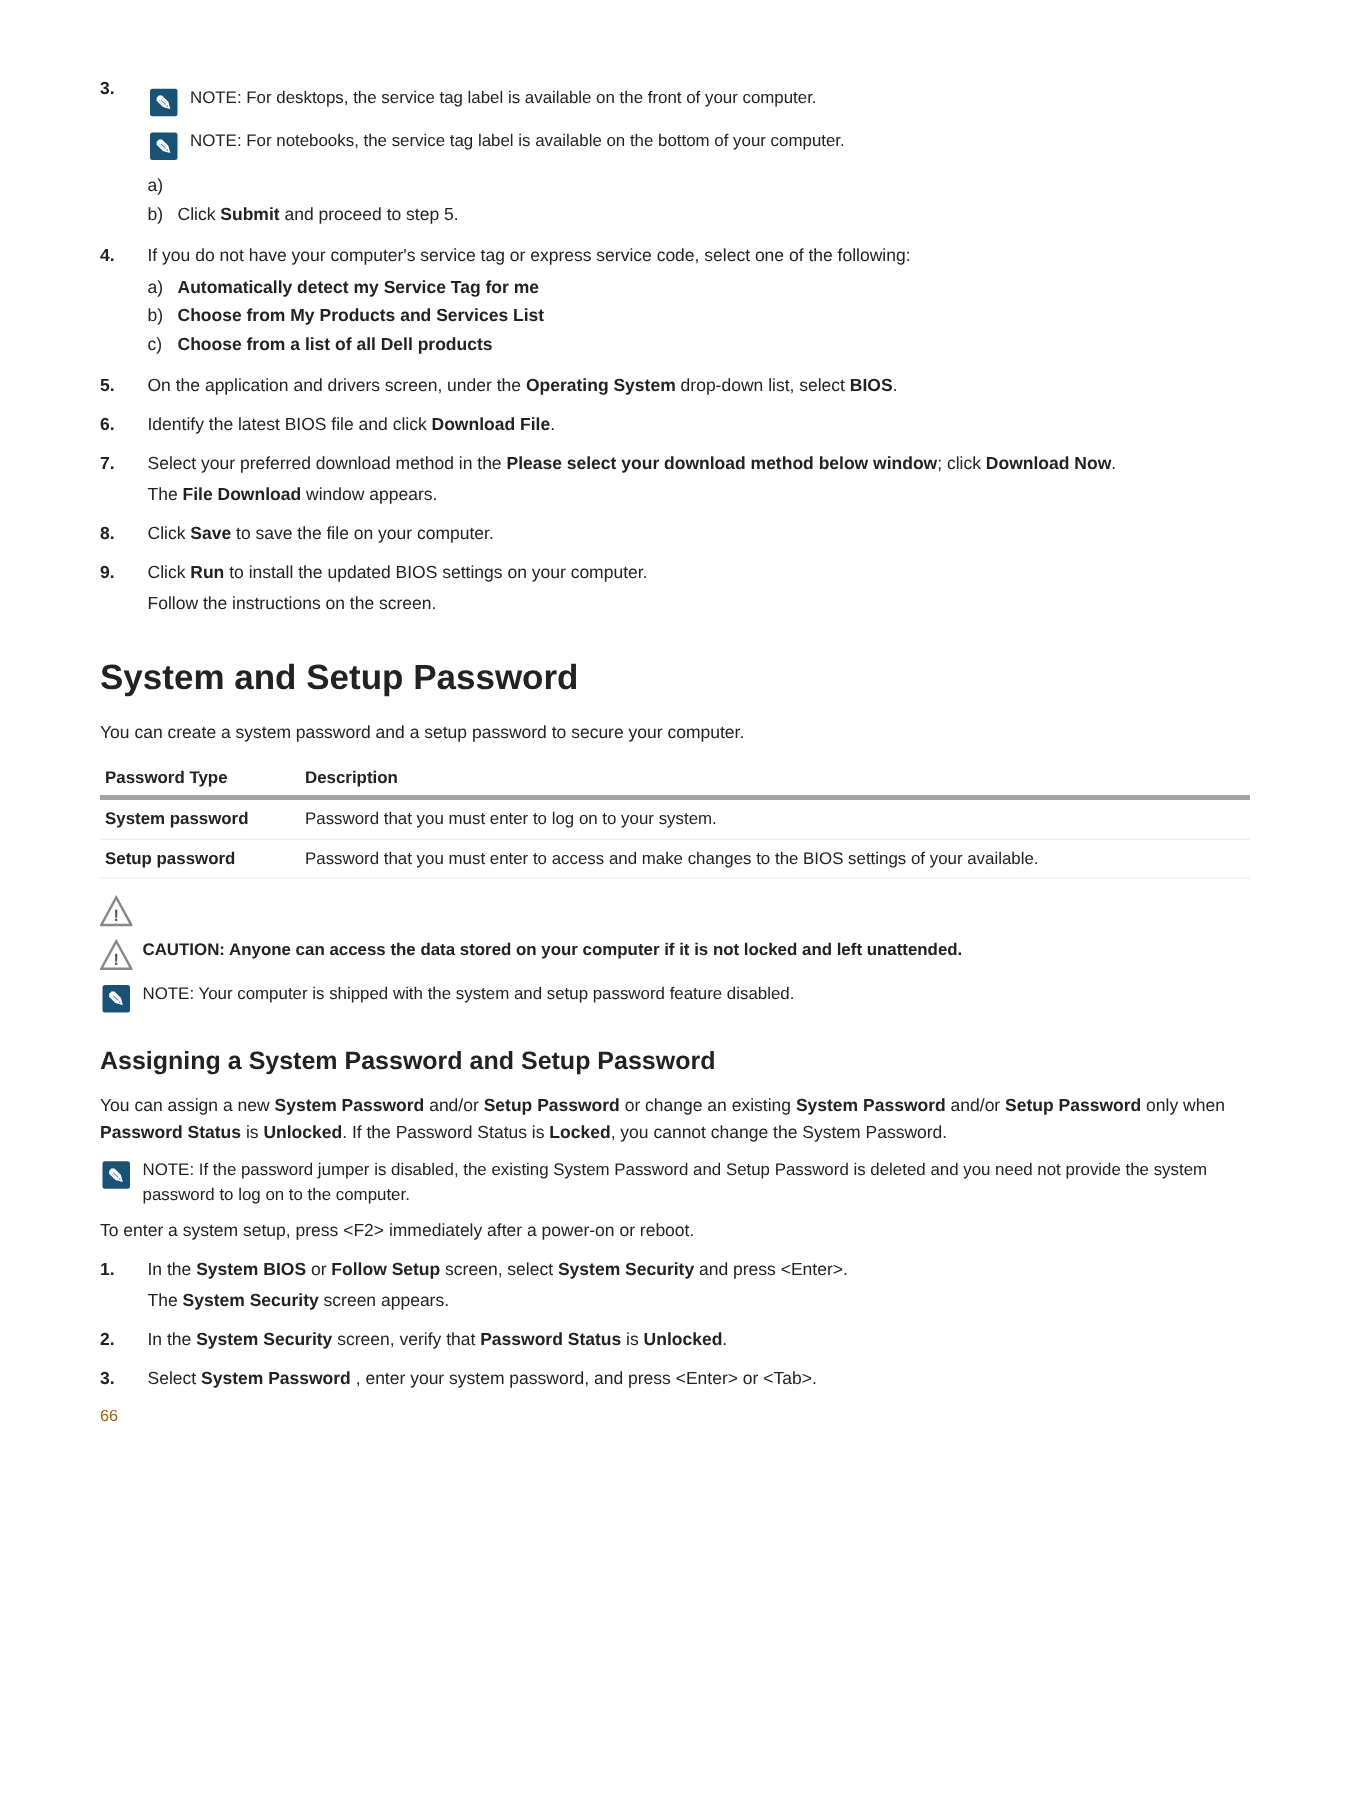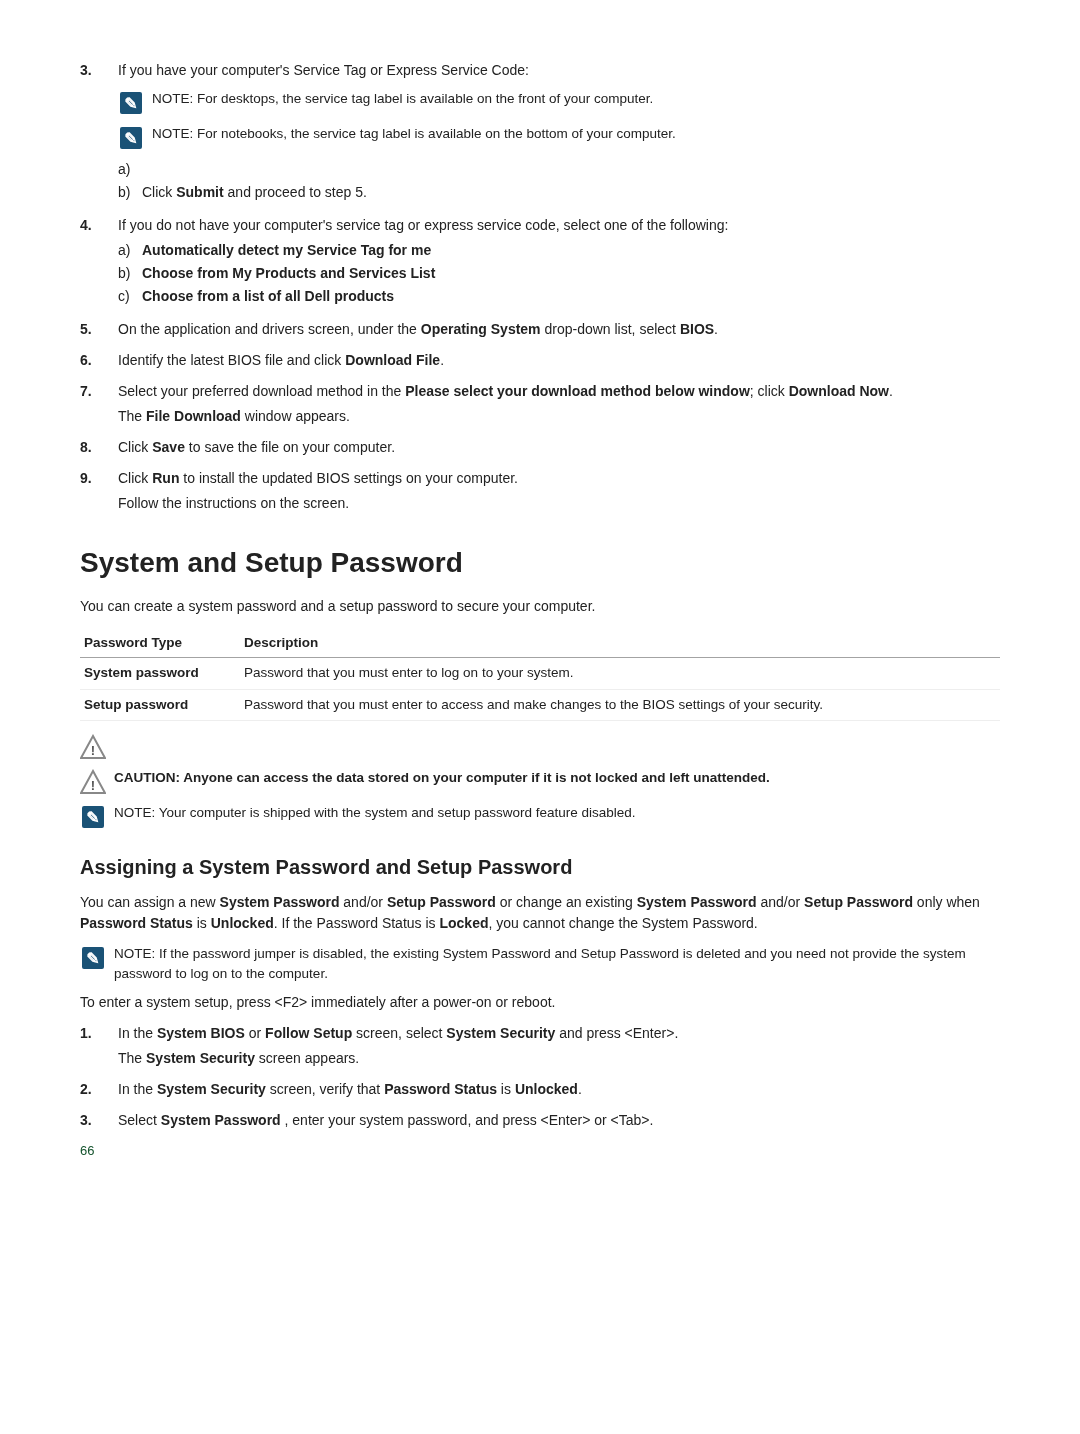--- a/index.html
+++ b/index.html
@@ -76,51 +76,50 @@
     .intro-text { margin-bottom: 12px; }
     .password-table {
       width: 100%;
       border-collapse: collapse;
       margin: 10px 0 12px 0;
     }
     .password-table th {
       text-align: left;
       font-weight: bold;
       padding: 4px 8px 4px 4px;
-      border-bottom: 1px solid #a3a3a3;
+      border-bottom: 4px solid #a3a3a3;
       font-size: 13.5px;
     }
     .password-table td {
       padding: 5px 8px 5px 4px;
       vertical-align: top;
       font-size: 13.5px;
       border-bottom: 1px solid #eee;
     }
     .password-table td:first-child {
       font-weight: bold;
       white-space: nowrap;
       width: 160px;
     }
     b { font-weight: bold; }
     .page-num {
       font-size: 13px;
-      color: #14532d;
+      color: #a16207;
     }
     .para { margin-bottom: 10px; }
   </style>
 </head>
 <body>
 
 <div class="content">
 
   <ol class="main-list">
     <li>
       <span class="list-num">3.</span>
       <div class="list-content">
-        <span>If you have your computer's Service Tag or Express Service Code:</span>
 
         
         <div class="note-block">
           <svg class="note-icon" viewBox="0 0 26 26">
             <rect x="2" y="2" width="22" height="22" rx="2" fill="#1a5276"></rect>
             <text x="13" y="19" text-anchor="middle" font-size="16" fill="white" font-weight="bold">✎</text>
           </svg>
           <span class="note-text">NOTE: For desktops, the service tag label is available on the front of your computer.</span>
         </div>
 
@@ -215,21 +214,21 @@
         <th>Description</th>
       </tr>
     </thead>
     <tbody>
       <tr>
         <td>System password</td>
         <td>Password that you must enter to log on to your system.</td>
       </tr>
       <tr>
         <td>Setup password</td>
-        <td>Password that you must enter to access and make changes to the BIOS settings of your security.</td>
+        <td>Password that you must enter to access and make changes to the BIOS settings of your available.</td>
       </tr>
     </tbody>
   </table>
 
   <div class="note-block">
     <svg class="caution-icon" viewBox="0 0 26 26">
       <polygon points="13,2 25,24 1,24" fill="none" stroke="#888" stroke-width="2"></polygon>
       <text x="13" y="21" text-anchor="middle" font-size="13" fill="#555" font-weight="bold">!</text>
     </svg>
   </div>

